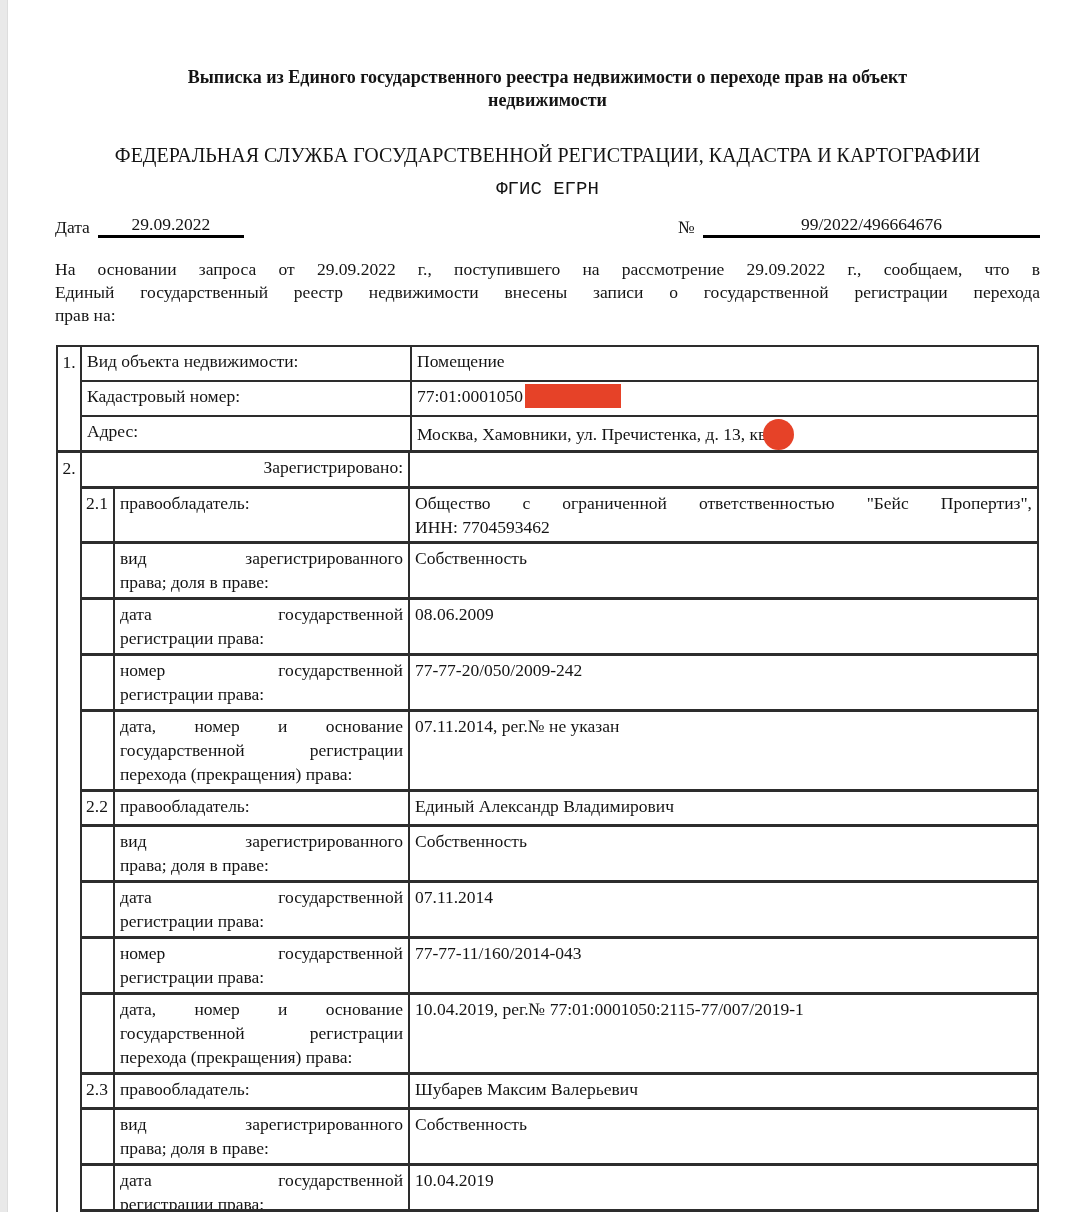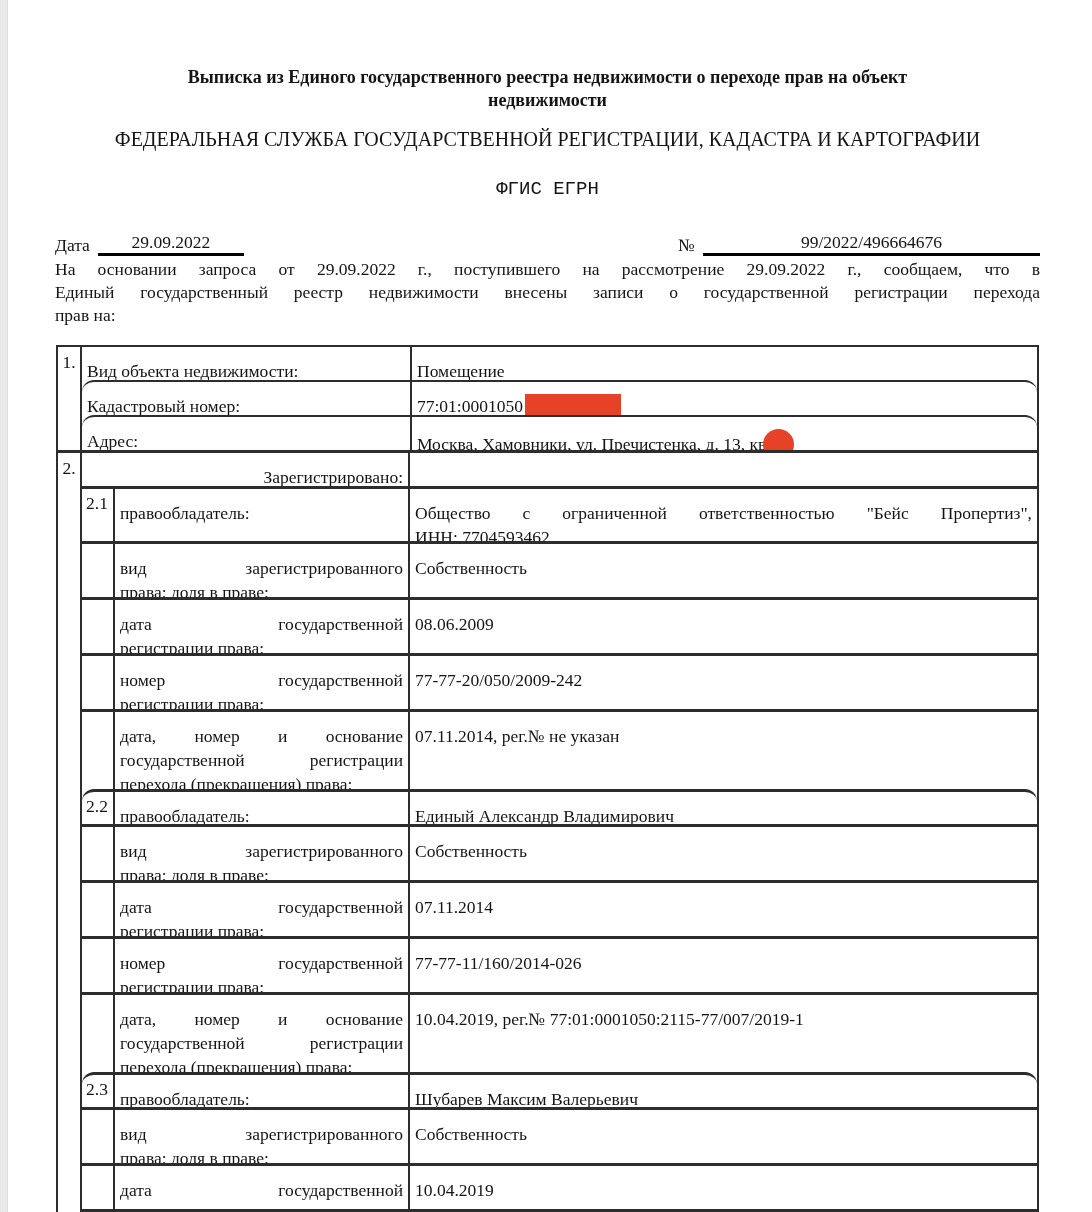--- a/index.html
+++ b/index.html
@@ -13,26 +13,26 @@
     color: var(--ink);
   }
   .page-edge {
     position: absolute; left: 0; top: 0; width: 8px; height: 1212px;
     background: #e9e9e9; border-right: 1px solid #dddddd;
   }
   .doc { position: absolute; left: 55px; top: 0; width: 985px; height: 856px; }
 
   .title { position: absolute; top: 66px; left: 0; width: 985px;
            text-align: center; font-weight: bold; font-size: 18px; line-height: 23px; }
-  .agency { position: absolute; top: 128px; left: 0; width: 985px;
+  .agency { position: absolute; top: 144px; left: 0; width: 985px;
             text-align: center; font-size: 20px; }
   .system { position: absolute; top: 178px; left: 0; width: 985px;
             text-align: center; font-size: 19px; font-family: Liberation Mono, monospace; }
 
-  .daterow { position: absolute; top: 232px; left: 0; width: 985px;
+  .daterow { position: absolute; top: 214px; left: 0; width: 985px;
              display: flex; align-items: flex-end; font-size: 17.5px; }
   .dfield { border-bottom: 3px solid #000; text-align: center; padding-bottom: 0; }
   .f-date { width: 146px; margin-left: 8px; }
   .spacer { flex: 1; }
   .f-num  { width: 337px; margin-left: 8px; }
 
   .intro { position: absolute; top: 258px; left: 0; width: 985px;
            font-size: 17.5px; line-height: 23px; }
 
   .jl { text-align: justify; text-align-last: justify; }
@@ -40,30 +40,30 @@
   .etable { position: absolute; top: 345px; left: 1px; width: 983px;
             border: 2px solid var(--bc); font-size: 17.5px; line-height: 24px; }
   .sect { display: flex; }
   .sect2 { border-top: 3px solid var(--bc); }
   .c-num { width: 24px; border-right: 2px solid var(--bc);
            text-align: center; padding-top: 3px; flex: none; }
   .sect-body { flex: 1; min-width: 0; }
   .row { display: flex; overflow: hidden; }
   .bt2 { border-top: 2px solid var(--bc); }
   .bt3 { border-top: 3px solid var(--bc); }
-  .cell { padding: 12px 5px; overflow: hidden; }
+  .cell { padding: 2px 5px; overflow: hidden; }
   .lbl1 { width: 330px; border-right: 2px solid var(--bc); flex: none; }
   .lblR { width: 328px; border-right: 2px solid var(--bc); flex: none; text-align: right; }
   .c-sub { width: 33px; border-right: 2px solid var(--bc); flex: none;
            padding: 2px 2px 0 4px; }
   .lbl2 { width: 295px; border-right: 2px solid var(--bc); flex: none;
           text-align: justify; }
   .val { flex: 1; min-width: 0; }
 
-  .h33 { height: 33px; } .h35 { height: 35px; border-radius: 12px; } .h55 { height: 55px; }
+  .h33 { height: 33px; } .h35 { height: 35px; } .h55 { height: 55px; }
   .h56 { height: 56px; } .h80 { height: 80px; } .h46 { height: 46px; }
   .sliver { height: 14px; }
 
   .red-rect { display: inline-block; width: 96px; height: 24px;
               vertical-align: -6px; margin-left: 2px; }
   .red-circle { display: inline-block; width: 31px; height: 31px;
                 border-radius: 50%; vertical-align: -10px; margin-left: -3px; }
 </style>
 </head>
 <body>
@@ -190,21 +190,21 @@
               <div>регистрации права:</div>
             </div>
           <div class="cell val">07.11.2014</div>
         </div>
         <div class="row bt3 h56">
           <div class="cell c-sub"></div>
           <div class="cell lbl2">
               <div class="jl">номер государственной</div>
               <div>регистрации права:</div>
             </div>
-          <div class="cell val">77-77-11/160/2014-026</div>
+          <div class="cell val">77-77-11/160/2014-043</div>
         </div>
         <div class="row bt3 h80">
           <div class="cell c-sub"></div>
           <div class="cell lbl2">
               <div class="jl">дата, номер и основание</div>
               <div class="jl">государственной регистрации</div>
               <div>перехода (прекращения) права:</div>
             </div>
           <div class="cell val">10.04.2019, рег.№ 77:01:0001050:2115-77/007/2019-1</div>
         </div>

